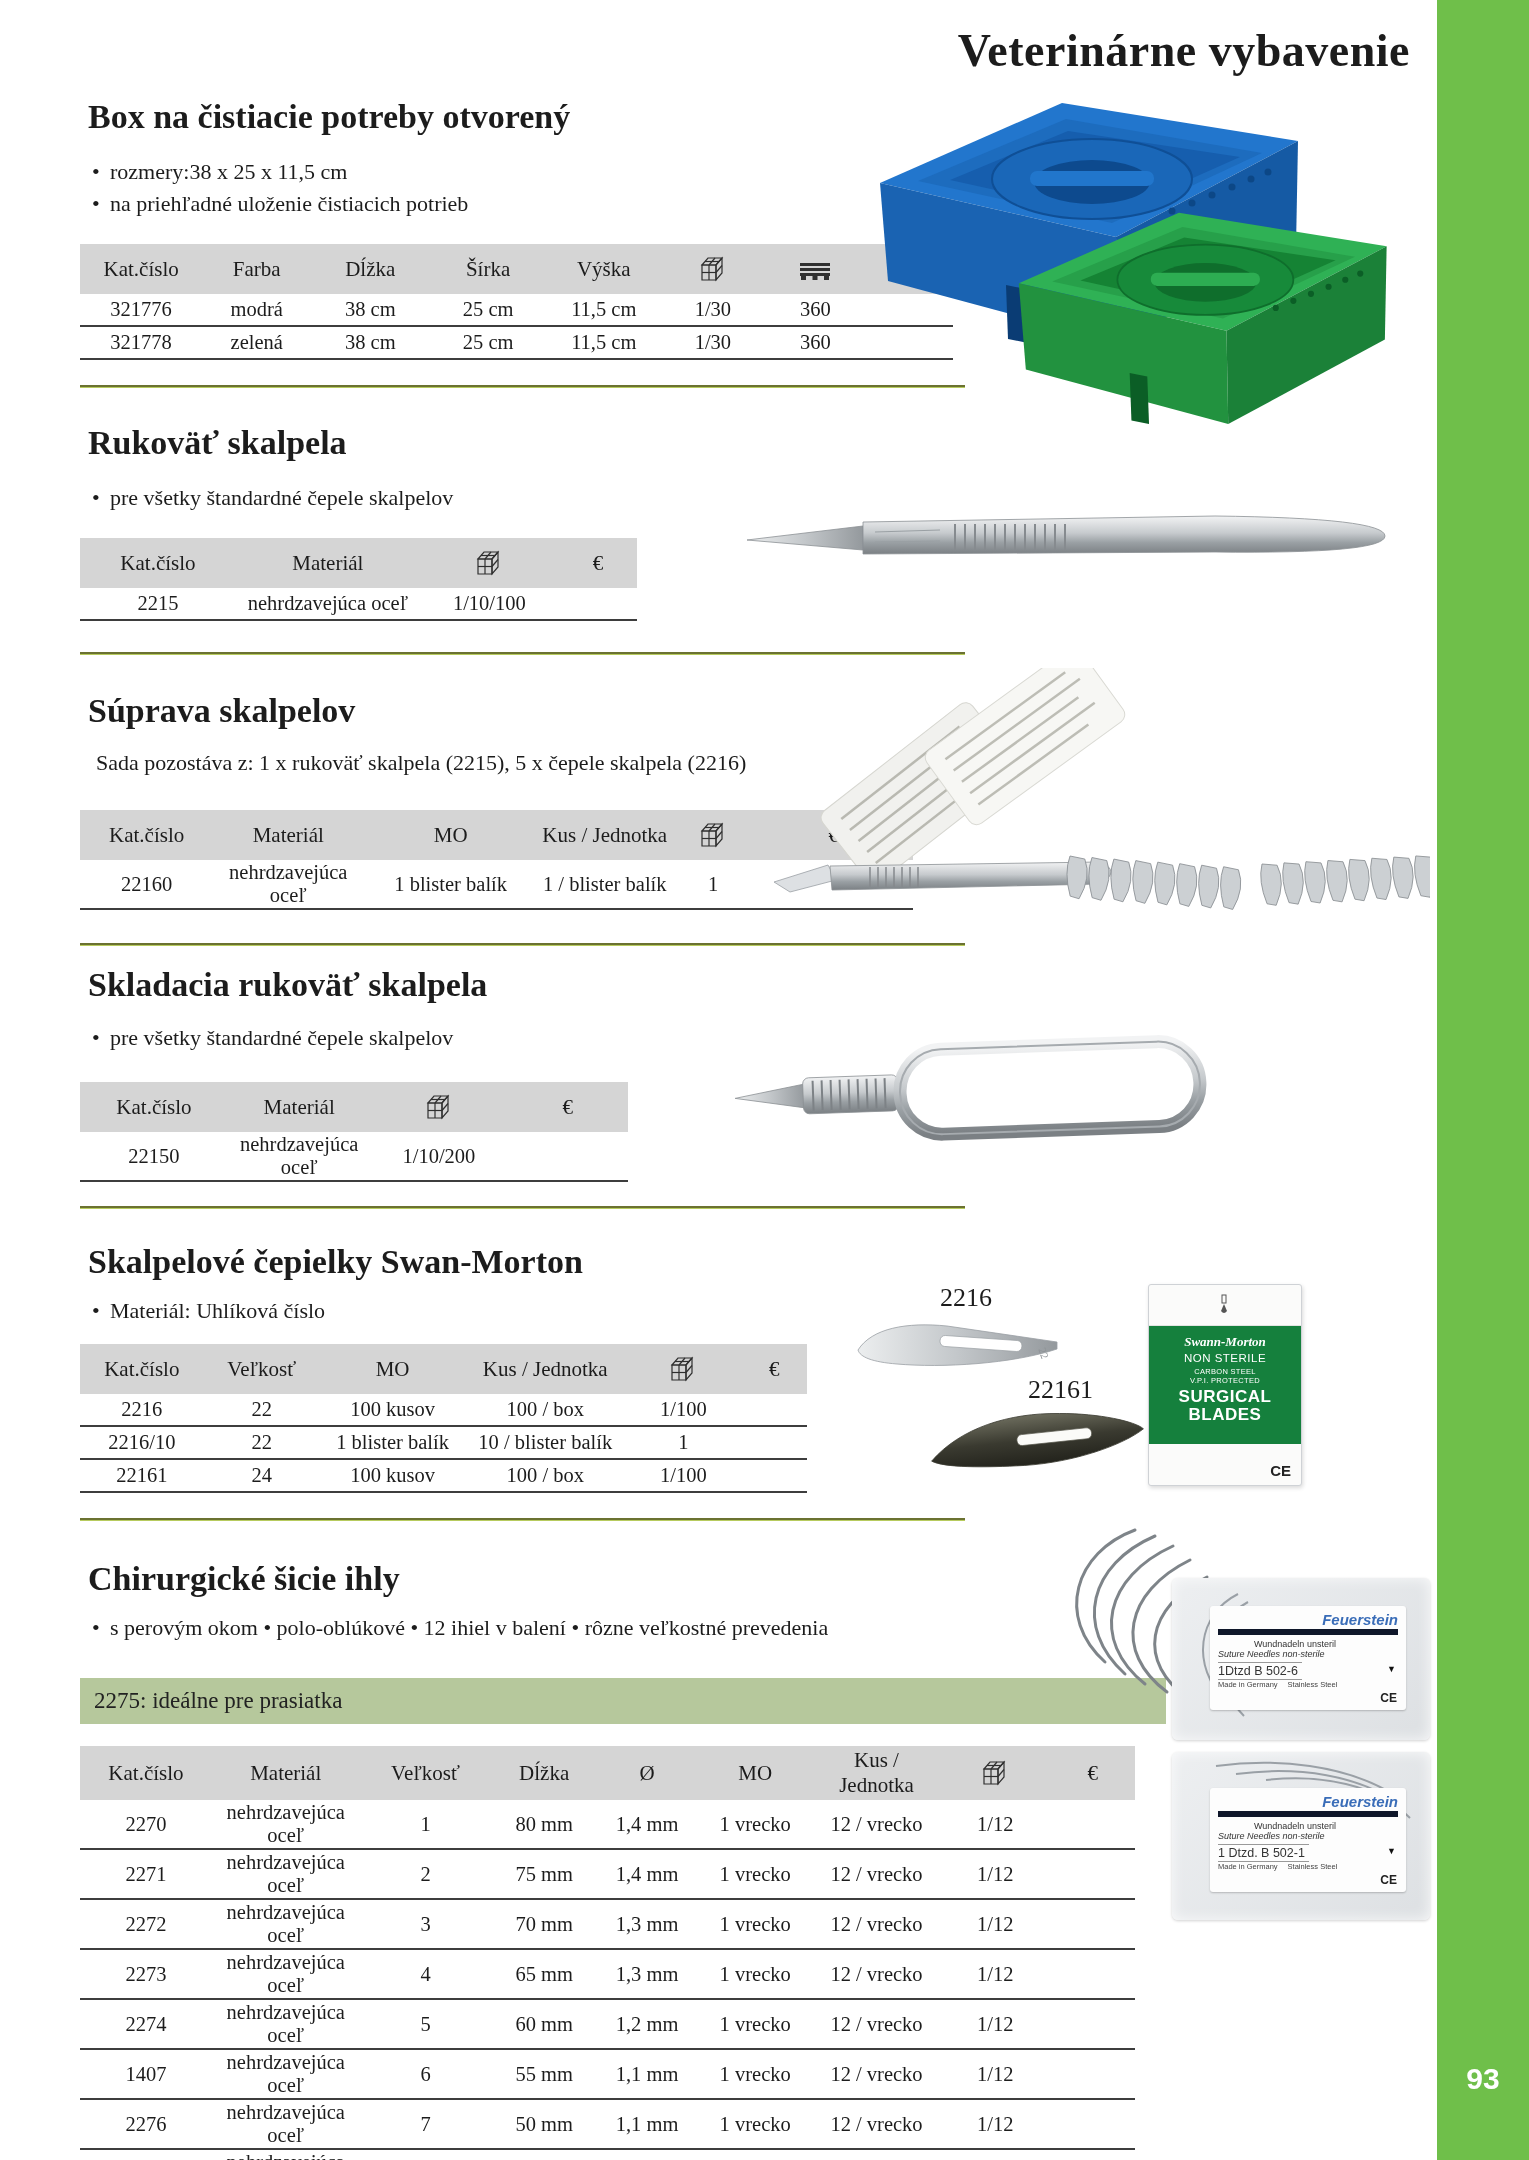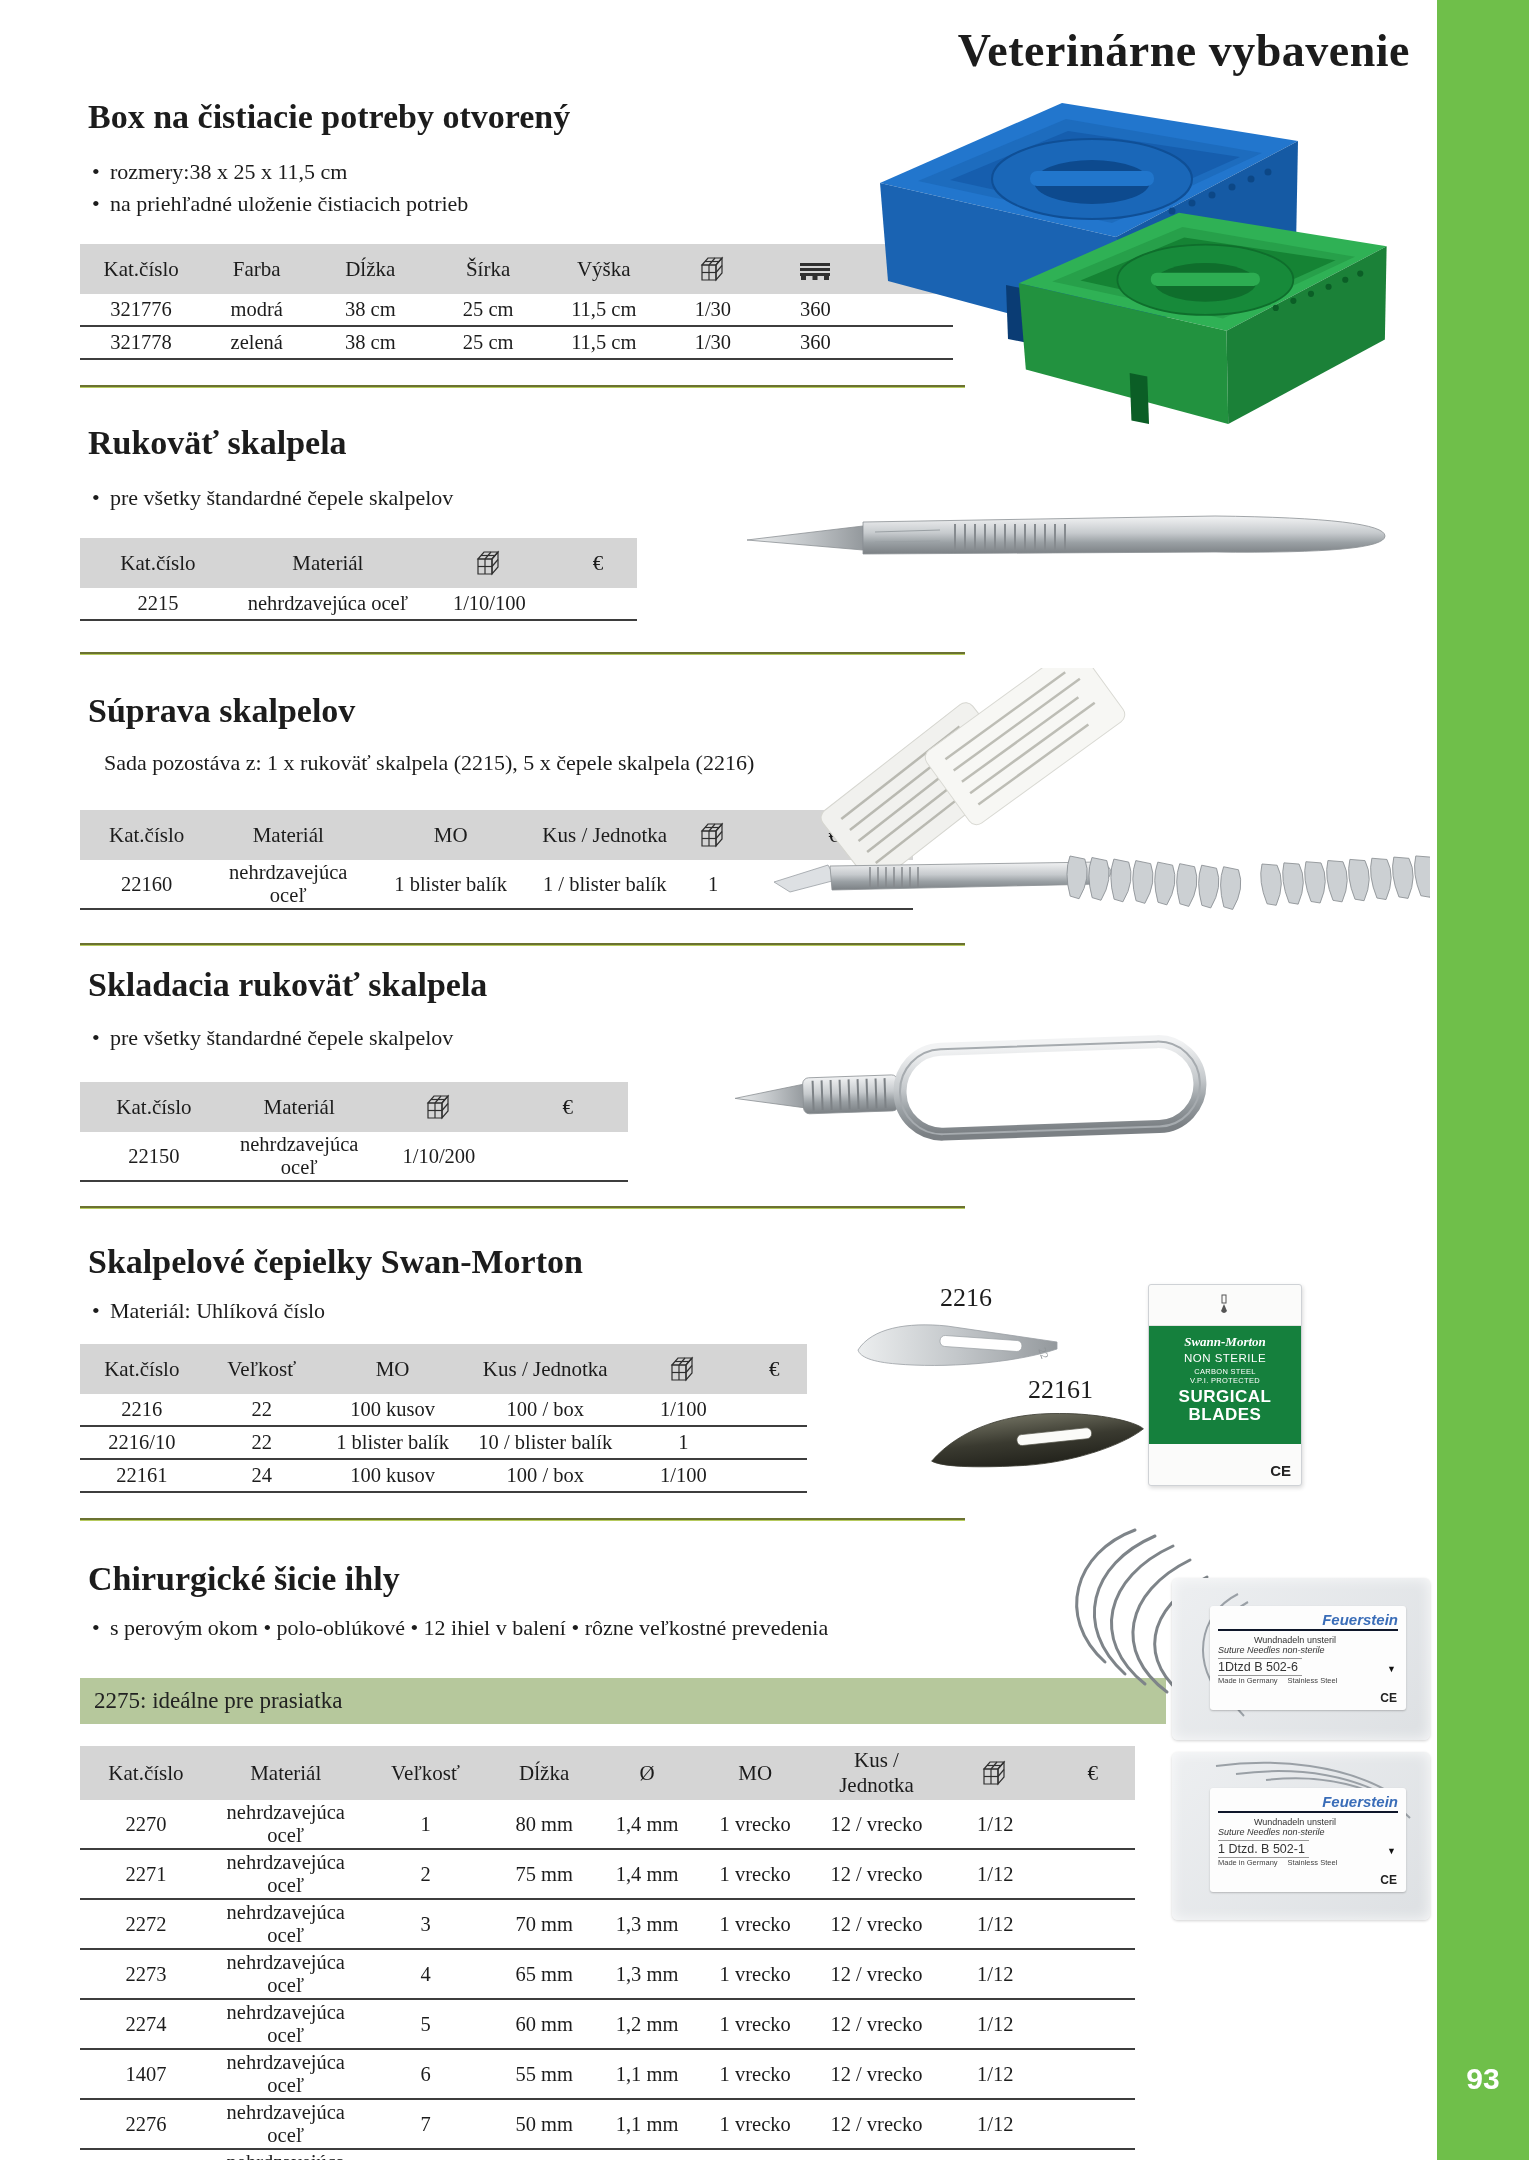--- a/index.html
+++ b/index.html
@@ -8,21 +8,21 @@
   
   .sidebar{position:absolute;right:0;top:0;width:92px;height:2160px;background:#6fbf4a;}
   .page-num{position:absolute;top:2062px;left:0;width:100%;text-align:center;
             font-family:"Liberation Sans","DejaVu Sans",sans-serif;font-weight:bold;
             font-size:30px;color:#fff;}
   .main-title{position:absolute;top:24px;right:119px;font-size:46px;font-weight:bold;letter-spacing:.5px;}
   h2.sec-title{position:absolute;margin:0;font-size:34px;font-weight:bold;left:88px;}
   .bullets{position:absolute;left:88px;margin:0;padding:0;list-style:none;font-size:22px;}
   .bullets li{position:relative;padding-left:22px;line-height:32px;}
   .bullets li::before{content:"•";position:absolute;left:4px;}
-  .subtitle{position:absolute;left:104px;font-size:22px;}
+  .subtitle{position:absolute;left:96px;font-size:22px;}
   .divider{position:absolute;left:80px;width:885px;height:3px;
            background:linear-gradient(#6b7231 0 60%,#b7cb5e 60% 100%);}
   
   .ptable{position:absolute;border-collapse:collapse;table-layout:fixed;}
   .ptable th{background:#d5d5d5;font-weight:normal;font-size:21px;height:46px;
              padding:2px 4px;text-align:center;vertical-align:middle;}
   .ptable td{font-size:20.5px;height:29px;padding:1px 4px;text-align:center;
              vertical-align:middle;border-bottom:2px solid #3d3d3d;}
   .ptable th svg{vertical-align:middle;}
   
@@ -44,21 +44,21 @@
   .sb-sm2{font-size:7.5px;letter-spacing:.3px;}
   .sb-big{font-size:17px;font-weight:bold;letter-spacing:.5px;margin-top:3px;line-height:18px;}
   .sb-ce{position:absolute;right:10px;bottom:6px;font-size:15px;font-weight:bold;color:#222;}
   
   .packet{position:absolute;width:258px;background:linear-gradient(135deg,#edeff1,#dde0e3);
           border-radius:6px;box-shadow:inset 0 0 14px rgba(255,255,255,.8),0 1px 3px rgba(0,0,0,.18);}
   .pk-label{position:absolute;left:38px;top:28px;width:196px;height:104px;background:#fdfdfd;
             border-radius:3px;box-shadow:0 1px 2px rgba(0,0,0,.22);padding:5px 8px;box-sizing:border-box;
             font-family:"Liberation Sans","DejaVu Sans",sans-serif;color:#333;}
   .pk-brand{color:#3a6db8;font-style:italic;font-weight:bold;font-size:15px;text-align:right;
-            border-bottom:2px solid #0f172a;padding-bottom:1px;}
+            border-bottom:6px solid #0f172a;padding-bottom:1px;}
   .pk-l1{font-size:9px;margin-top:4px;margin-left:36px;}
   .pk-l2{font-size:9px;font-style:italic;}
   .pk-code{font-size:12.5px;margin-top:3px;border-top:1px solid #999;border-bottom:1px solid #999;
            display:inline-block;padding:1px 4px 1px 0;}
   .pk-funnel{position:absolute;right:10px;top:58px;font-size:9px;color:#111;}
   .pk-small{font-size:7.5px;margin-top:0;display:flex;gap:10px;color:#444;}
   .pk-ce{position:absolute;right:9px;bottom:5px;font-size:12px;font-weight:bold;color:#222;}
 </style>
 </head>
 <body>

